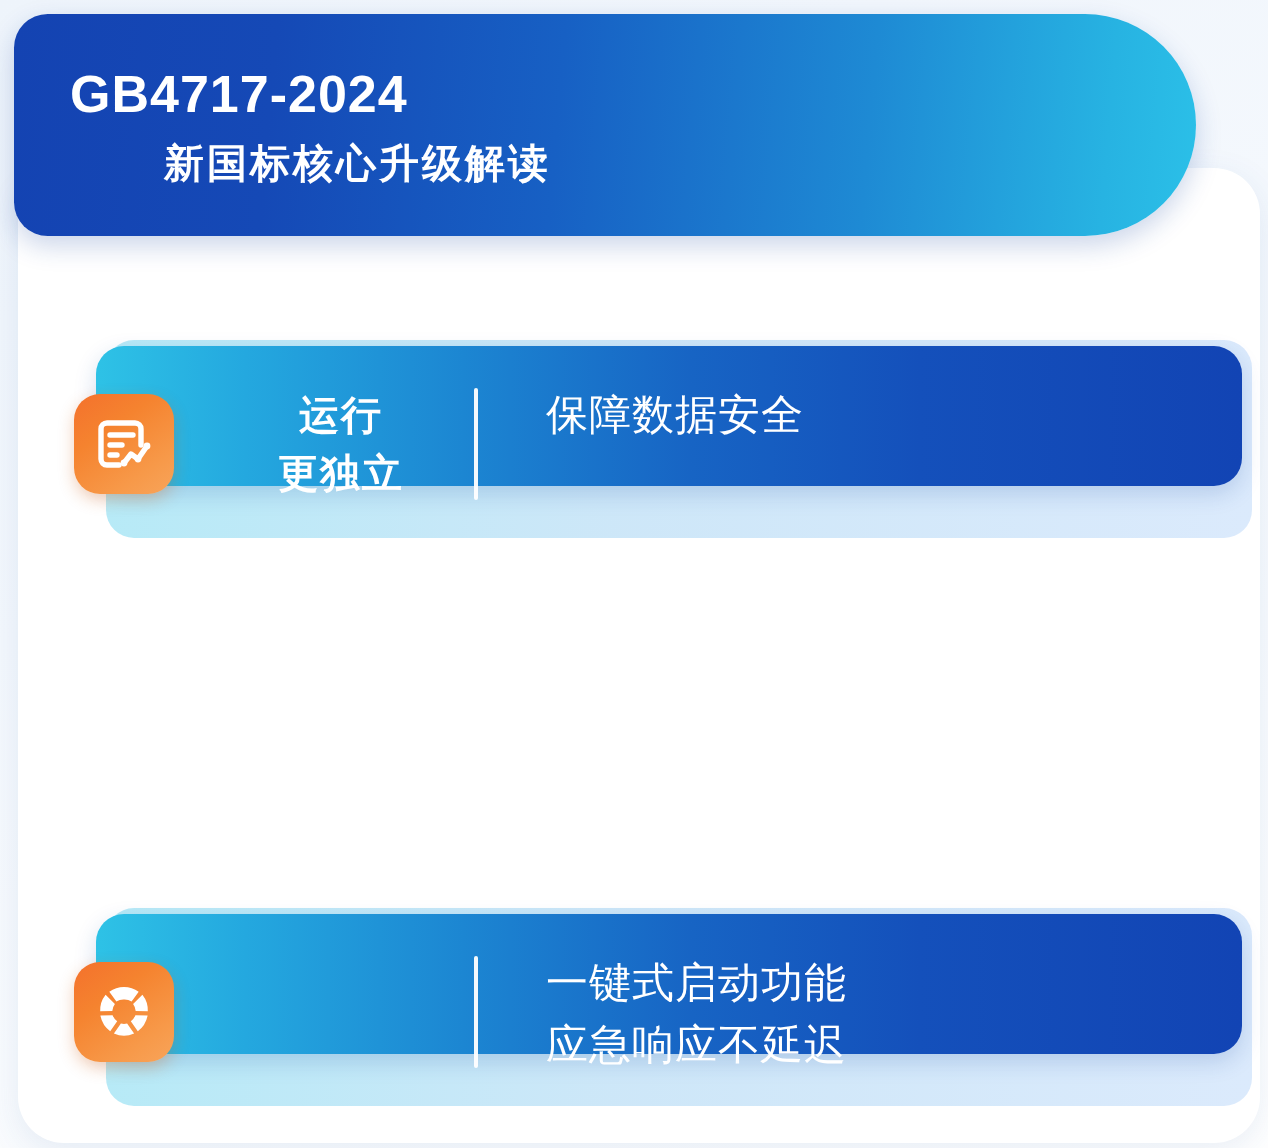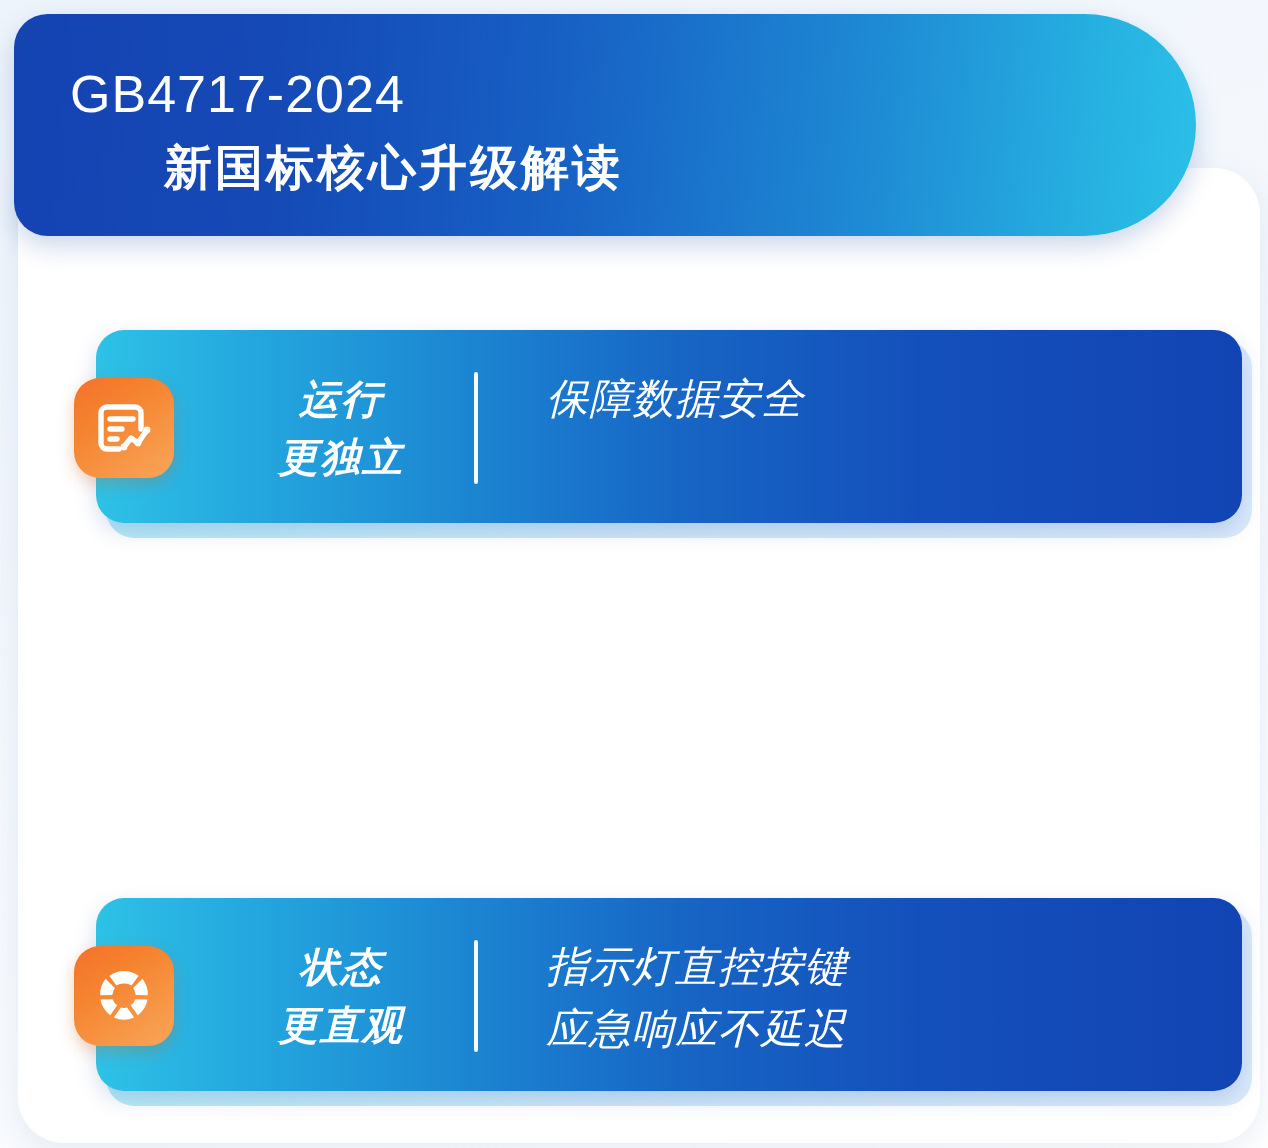--- a/index.html
+++ b/index.html
@@ -51,28 +51,28 @@
                 #2bc0e8 100%);
     box-shadow: 0 10px 26px rgba(22, 70, 160, 0.22);
   }
   .header-line1 {
     position: absolute;
     left: 56px;
     top: 50px;
     font-size: 52px;
     letter-spacing: 1px;
     color: #ffffff;
-    font-weight: 400;
+    font-weight: 700;
     white-space: nowrap;
   }
   .header-line2 {
     position: absolute;
     left: 150px;
     top: 122px;
-    font-size: 48px;
+    font-size: 40px;
     letter-spacing: 3px;
     color: #ffffff;
     font-weight: 700;
     white-space: nowrap;
   }
 
   
   .row {
     position: absolute;
     left: 80px;
@@ -91,33 +91,32 @@
     width: 1146px;
     height: 198px;
     border-radius: 28px;
     background: linear-gradient(90deg, #9fe3f4 0%, #bddff6 45%, #cfe3fb 100%);
     opacity: 0.75;
   }
 
   .card {
     position: absolute;
     left: 16px;
-    top: 0px;
+    top: 16px;
     width: 1146px;
-    height: 193px;
+    height: 140px;
     border-radius: 28px;
     background: linear-gradient(90deg,
                 #2ec2e6 0%,
                 #24a8df 13%,
                 #1c86d2 32%,
                 #1764c4 52%,
                 #1450bb 72%,
                 #1244b4 100%);
     box-shadow: 0 8px 22px rgba(20, 70, 160, 0.18);
-    font-style: italic;
   }
 
   
   .icon-tile {
     position: absolute;
     left: -22px;
     top: 48px;
     width: 100px;
     height: 100px;
     border-radius: 26px;
@@ -222,28 +221,24 @@
             <path d="M31 6 a25 25 0 0 1 14.7 4.8 l-7.1 9.8 A13 13 0 0 0 31 18.6 a13 13 0 0 0 -7.6 2 l-7.1 -9.8 A25 25 0 0 1 31 6 z"></path>
             <path d="M49.4 13.7 a25 25 0 0 1 5.4 16.6 l-12.1 -0.3 a13 13 0 0 0 -2.6 -7.1 z"></path>
             <path d="M54.6 34.6 a25 25 0 0 1 -9.8 15.6 l-7 -9.9 a13 13 0 0 0 4.6 -6.1 z"></path>
             <path d="M41.1 52.5 a25 25 0 0 1 -20.2 0 l7 -9.9 a13 13 0 0 0 6.2 0 z"></path>
             <path d="M17.2 50.2 a25 25 0 0 1 -9.8 -15.6 l12.2 -0.4 a13 13 0 0 0 4.6 6.1 z"></path>
             <path d="M7.2 30.3 a25 25 0 0 1 5.4 -16.6 l9.3 9.2 a13 13 0 0 0 -2.6 7.1 z"></path>
           </g>
         </svg>
       </div>
 
-      <div class="label">
-        <div>状态</div>
-        <div>更直观</div>
-      </div>
 
       <div class="divider"></div>
 
       <div class="desc">
-        <div>指示灯直控按键</div>
+        <div>一键式启动功能</div>
         <div>应急响应不延迟</div>
       </div>
 
     </div>
   </div>
 
 </div>
 
 </body></html>

